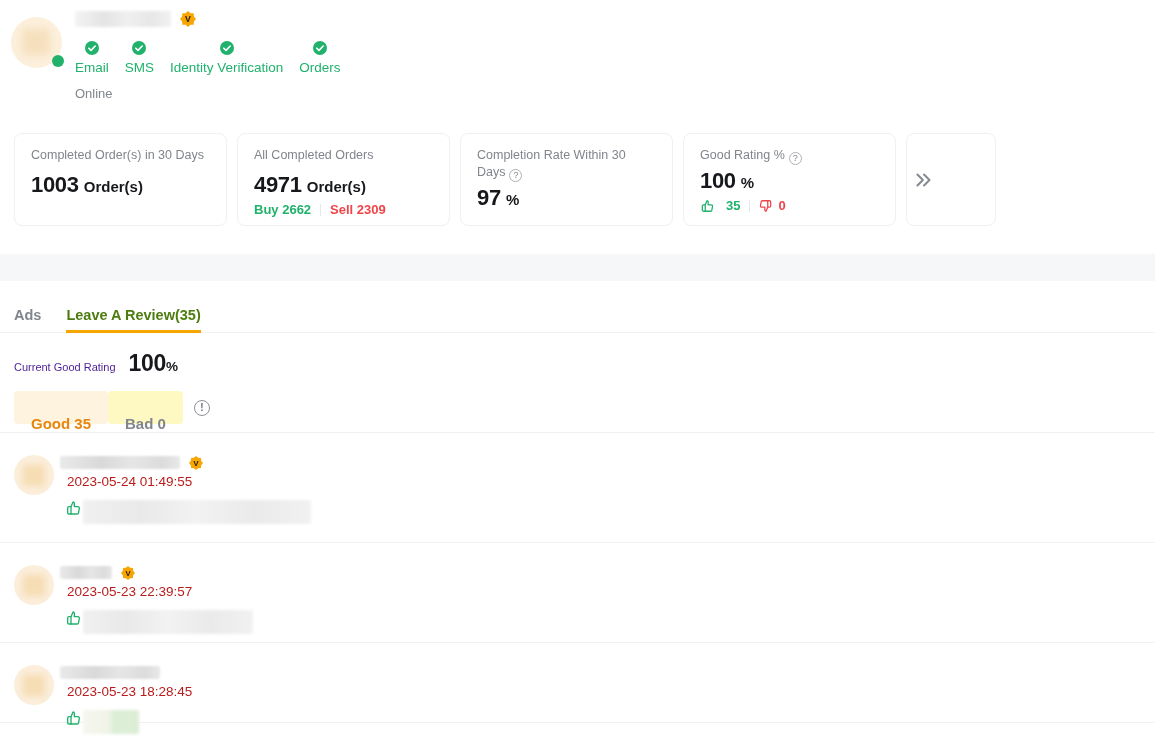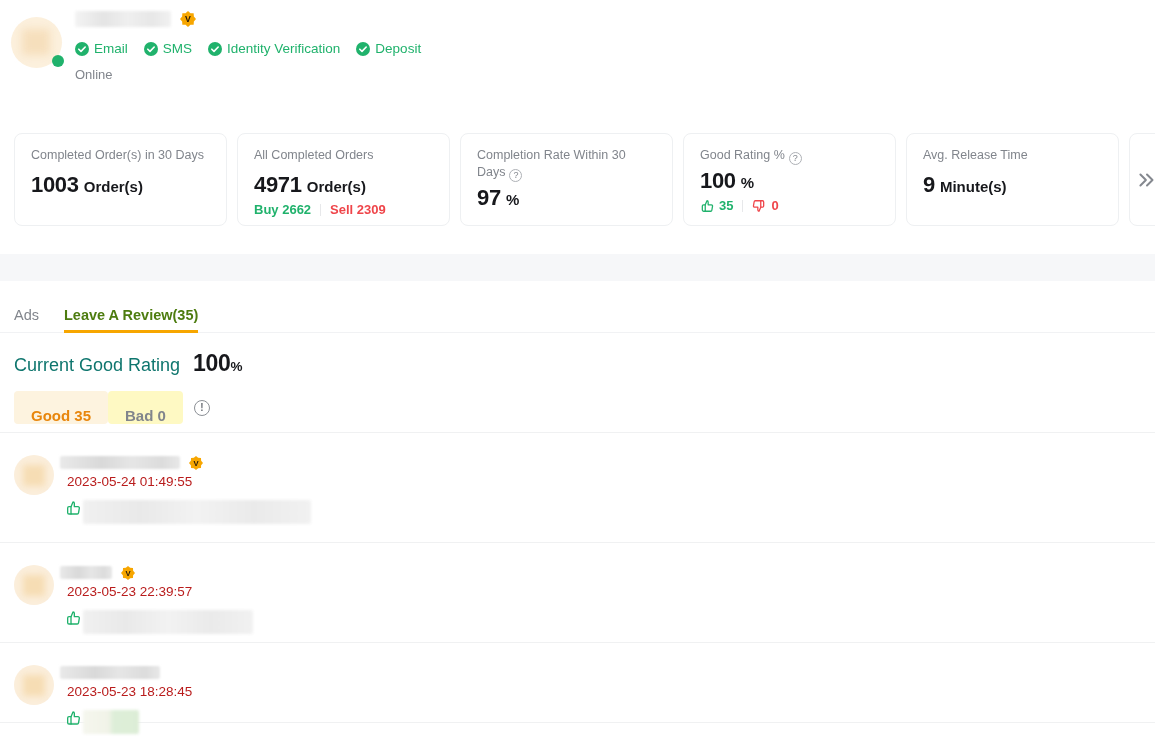--- a/index.html
+++ b/index.html
@@ -15,64 +15,64 @@
   .online-dot { position:absolute; right:-2px; bottom:1px; width:12px; height:12px;
                border-radius:50%; background:#20b26c; }
   .header-info { margin-left:13px; padding-top:0; }
   .name-row { display:flex; align-items:center; height:17px; }
   .name-blur { width:96px; height:16px; border-radius:2px;
                background:linear-gradient(90deg,#f3f3f3,#e4e4e4 30%,#efefef 55%,#e7e7e7 80%,#f1f1f1);
                filter:blur(1.5px); }
   .v-badge { margin-left:9px; flex:none; }
   .verify-row { display:flex; align-items:center; gap:16px; margin-top:14px; }
   .verify-item { display:flex; align-items:center; gap:5px; color:#20b26c;
-                 font-size:13.5px; font-weight:400; }
+                 font-size:13.5px; font-weight:400;flex-direction:column; }
   .online-text { margin-top:11px; font-size:13px; color:#81858c; }
 
   
   .stats { position:absolute; top:133px; left:14px; width:1200px; display:flex; gap:10px; }
   .card { width:213px; height:93px; flex:none; border:1px solid #eef0f2; border-radius:8px;
           background:#fff; padding:13px 16px 0 16px; }
   .card-label { font-size:12.5px; line-height:17px; color:#81858c; }
   .value-row { display:flex; align-items:baseline; gap:5px; margin-top:8px; }
   .value-row.tight { margin-top:3px; }
   .stat-value { font-size:22px; font-weight:700; letter-spacing:-0.3px; color:#17181c; }
   .stat-unit { font-size:15px; font-weight:700; color:#17181c; }
   .sub-row { display:flex; align-items:center; margin-top:4px; font-size:13px; font-weight:700; }
   .buy-txt { color:#20b26c; }
   .sell-txt { color:#ef454a; }
   .vdiv { width:1px; height:12px; background:#e7e8ea; margin:0 9px; }
-  .thumb-num-up { color:#20b26c; margin-left:5px; }
+  .thumb-num-up { color:#20b26c; margin-left:12px; }
   .thumb-num-down { color:#ef454a; margin-left:5px; }
   .help-circ { display:inline-flex; align-items:center; justify-content:center;
                width:13px; height:13px; border:1px solid #aeb1b6; border-radius:50%;
                font-size:9px; color:#81858c; margin-left:4px; vertical-align:-2px; cursor:pointer; }
   .card-more { width:90px; height:93px; flex:none; border:1px solid #eef0f2; border-radius:8px;
                display:flex; align-items:center; justify-content:flex-start; padding-left:6px;
                cursor:pointer; }
 
   
   .band { position:absolute; top:254px; left:0; width:1155px; height:27px; background:#f6f7f9; }
 
   
   .tabs { position:absolute; top:303px; left:0; width:1155px; height:30px;
           border-bottom:1px solid #f1f2f4; display:flex; gap:25px; padding-left:14px; }
   .tab { font-size:14.5px; height:30px; padding-top:4px; cursor:pointer; }
-  .tab-inactive { color:#81858c; font-weight:400; }
+  .tab-inactive { color:#81858c; font-weight:700; }
   .tab-active { color:#4d7c0f; font-weight:700; border-bottom:3px solid #f7a600; }
 
   
   .rating-row { position:absolute; top:350px; left:14px; display:flex; align-items:baseline; }
-  .rating-label { font-size:18px; color:#0f766e; }
+  .rating-label { font-size:11px; color:#4c1d95; }
   .rating-value { font-size:23px; font-weight:700; margin-left:13px; letter-spacing:-0.3px; }
   .rating-unit { font-size:13.5px; font-weight:700; }
 
   
   .filter-row { position:absolute; top:391px; left:14px; display:flex; align-items:center; }
-  .chip { height:33px; line-height:33px; padding:8px 17px; border-radius:4px; font-size:15px;
+  .chip { height:33px; line-height:33px; padding:16px 17px; border-radius:4px; font-size:15px;
           font-weight:700; cursor:pointer; }
   .chip-good { background:#fdf3df; color:#e8860c; }
   .chip-bad  { background:#fef9c3; color:#81858c; }
   .info-circ { margin-left:11px; width:16px; height:16px; border:1.5px solid #8c9096;
                border-radius:50%; display:flex; align-items:center; justify-content:center;
                font-size:10px; font-weight:700; color:#6b6f76; cursor:pointer; }
 
   
   .reviews { position:absolute; top:432px; left:0; width:1155px; }
   .review { border-top:1px solid #f0f1f2; display:flex; padding:22px 0 0 14px; }
@@ -136,21 +136,21 @@
           <circle cx="7" cy="7" r="7" fill="#20b26c"></circle>
           <path d="M3.8 7.2 L6 9.4 L10.2 5" stroke="#fff" stroke-width="1.6" fill="none" stroke-linecap="round" stroke-linejoin="round"></path>
         </svg>
         <span>Identity Verification</span>
       </span>
       <span class="verify-item">
         <svg width="14" height="14" viewBox="0 0 14 14">
           <circle cx="7" cy="7" r="7" fill="#20b26c"></circle>
           <path d="M3.8 7.2 L6 9.4 L10.2 5" stroke="#fff" stroke-width="1.6" fill="none" stroke-linecap="round" stroke-linejoin="round"></path>
         </svg>
-        <span>Deposit</span>
+        <span>Orders</span>
       </span>
     </div>
     <div class="online-text">Online</div>
   </div>
 </div>
 
 <div class="stats">
 
   <div class="card">
     <div class="card-label">Completed Order(s) in 30 Days</div>
@@ -195,27 +195,20 @@
       <span class="thumb-num-up">35</span>
       <span class="vdiv"></span>
       <svg width="14" height="14" viewBox="0 0 24 24" fill="none" stroke="#ef454a" stroke-width="2.2" stroke-linecap="round" stroke-linejoin="round" style="transform:rotate(180deg)">
         <path d="M14 9V5a2 2 0 0 0-2-2l-3 7v11h9.3a2 2 0 0 0 2-1.7l1.2-7a2 2 0 0 0-2-2.3H14z"></path>
         <path d="M9 21H6a2 2 0 0 1-2-2v-7a2 2 0 0 1 2-2h3"></path>
       </svg>
       <span class="thumb-num-down">0</span>
     </div>
   </div>
 
-  <div class="card">
-    <div class="card-label">Avg. Release Time</div>
-    <div class="value-row">
-      <span class="stat-value">9</span>
-      <span class="stat-unit">Minute(s)</span>
-    </div>
-  </div>
 
   <div class="card-more">
     <svg width="22" height="22" viewBox="0 0 20 20" fill="none" stroke="#84888f" stroke-width="1.8" stroke-linecap="round" stroke-linejoin="round">
       <path d="M4 5 L9 10 L4 15"></path>
       <path d="M10 5 L15 10 L10 15"></path>
     </svg>
   </div>
 </div>
 
 <div class="band"></div>

